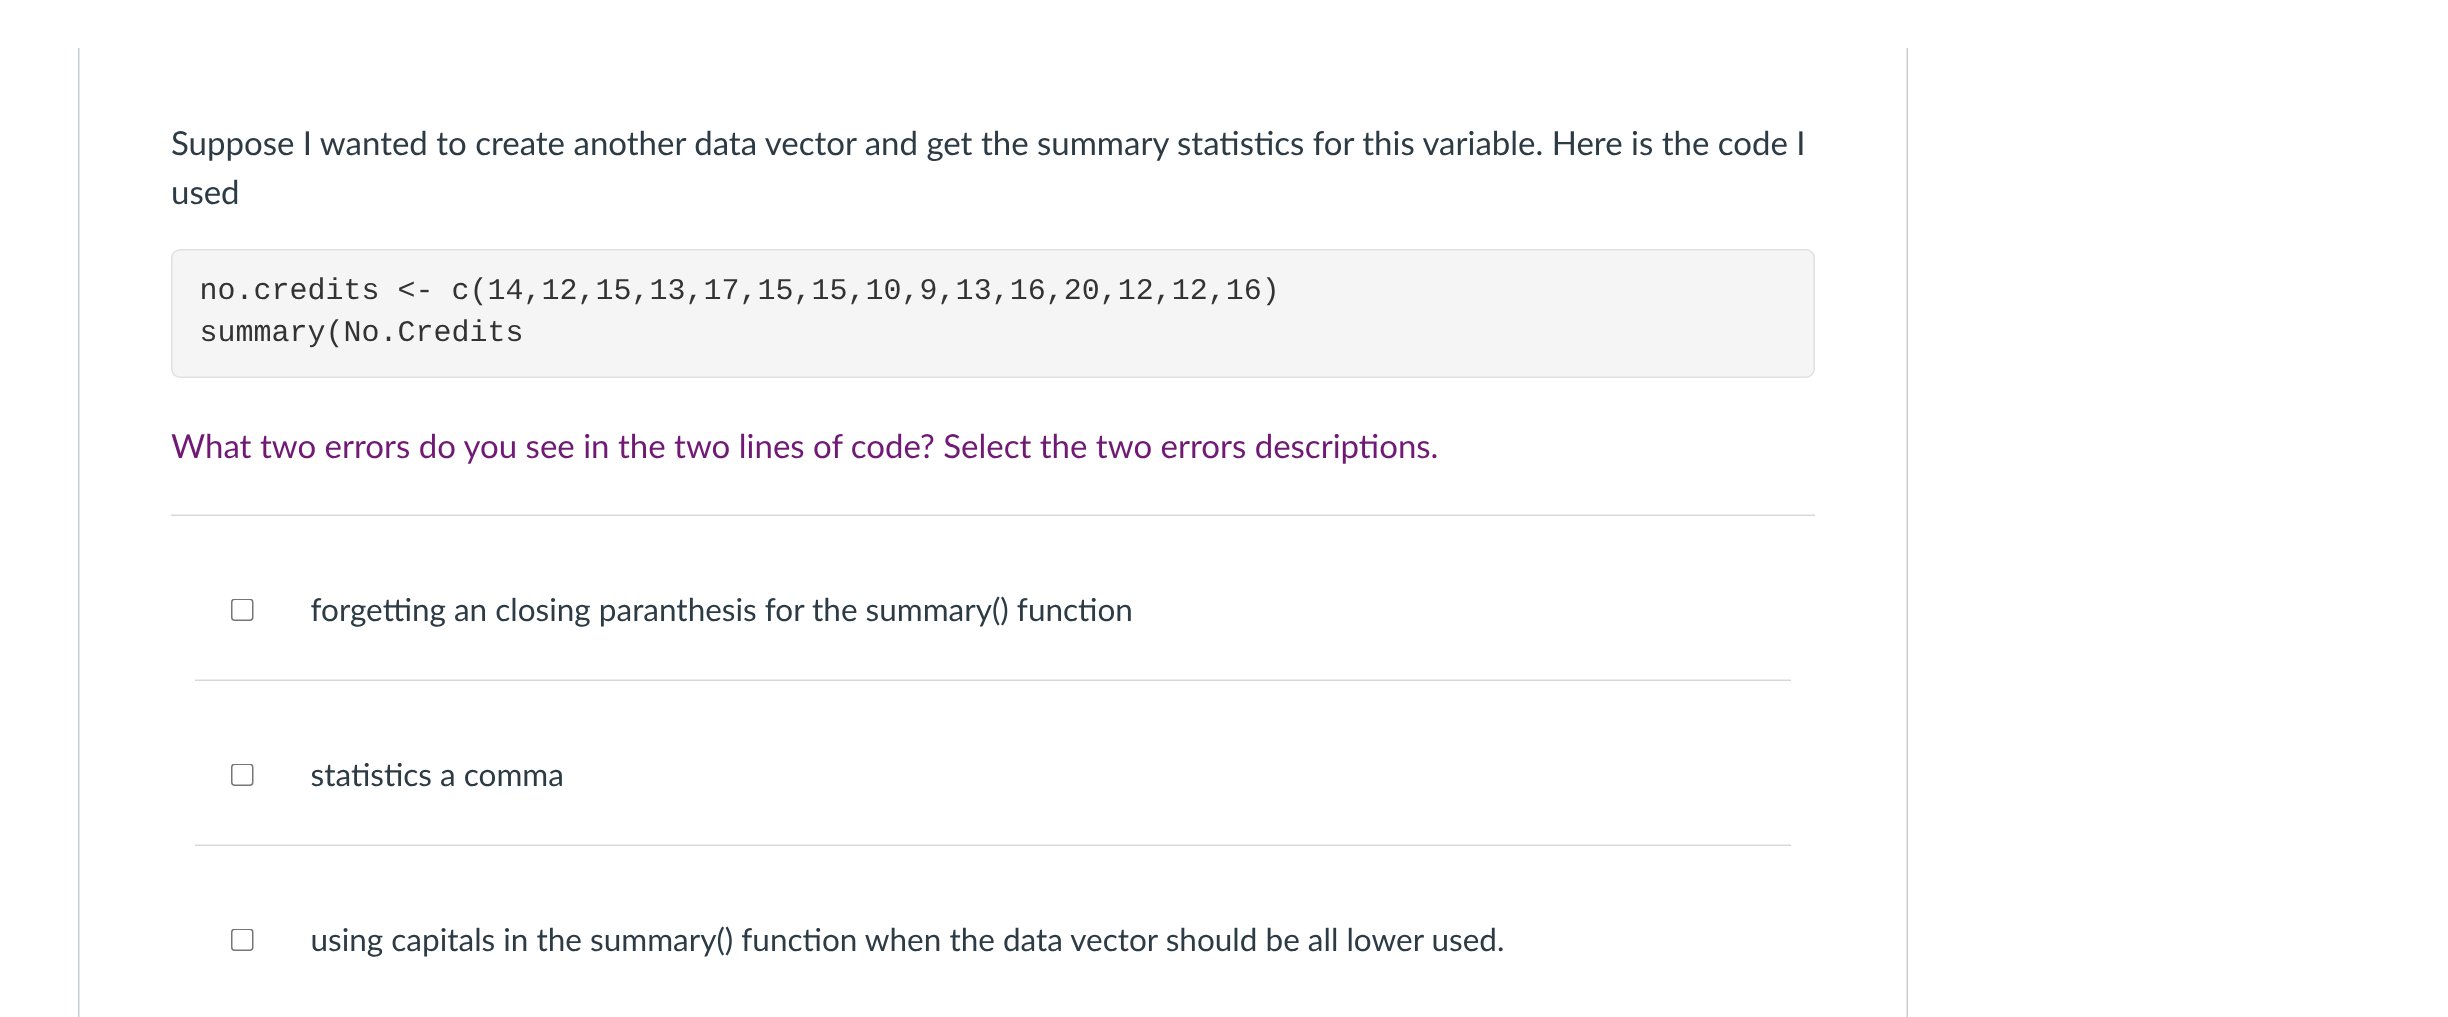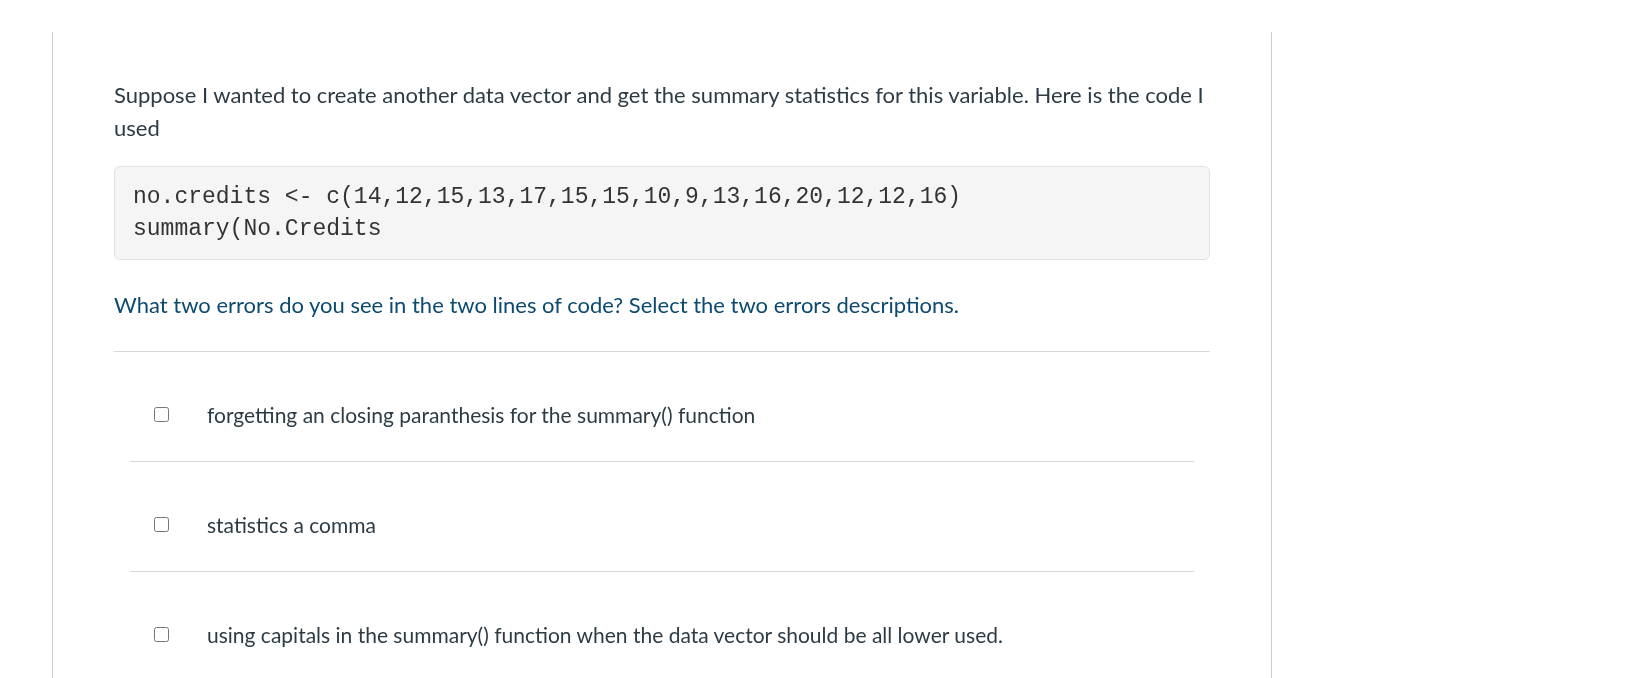--- a/index.html
+++ b/index.html
@@ -26,30 +26,30 @@
       line-height: 1.5;
       color: #2d3b45;
       margin-bottom: 22px;
     }
     .code-block {
       background: #f5f5f5;
       border: 1px solid #e0e0e0;
       border-radius: 6px;
       padding: 14px 18px;
       font-family: "Menlo", "Monaco", "Consolas", "Courier New", monospace;
-      font-size: 23px;
+      font-size: 20px;
       line-height: 1.4;
       color: #333;
       white-space: pre;
       margin-bottom: 28px;
     }
     .followup-text {
       font-size: 22px;
       line-height: 1.5;
-      color: #0c4a6e;
+      color: #701a75;
       margin-bottom: 30px;
     }
     .answers {
       border-top: 1px solid #d6d9db;
     }
     .answer-row {
       display: flex;
       align-items: center;
       padding: 18px 0 18px 8px;
       border-bottom: 1px solid #d6d9db;

